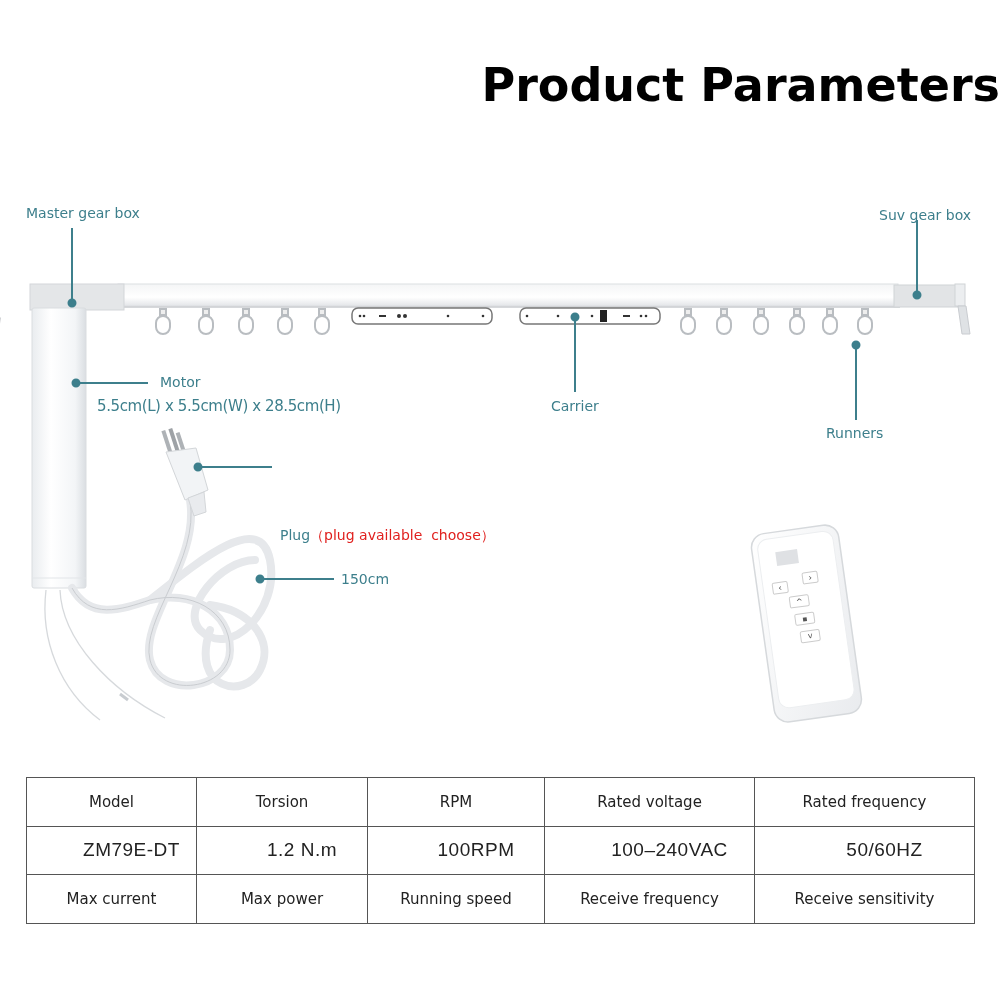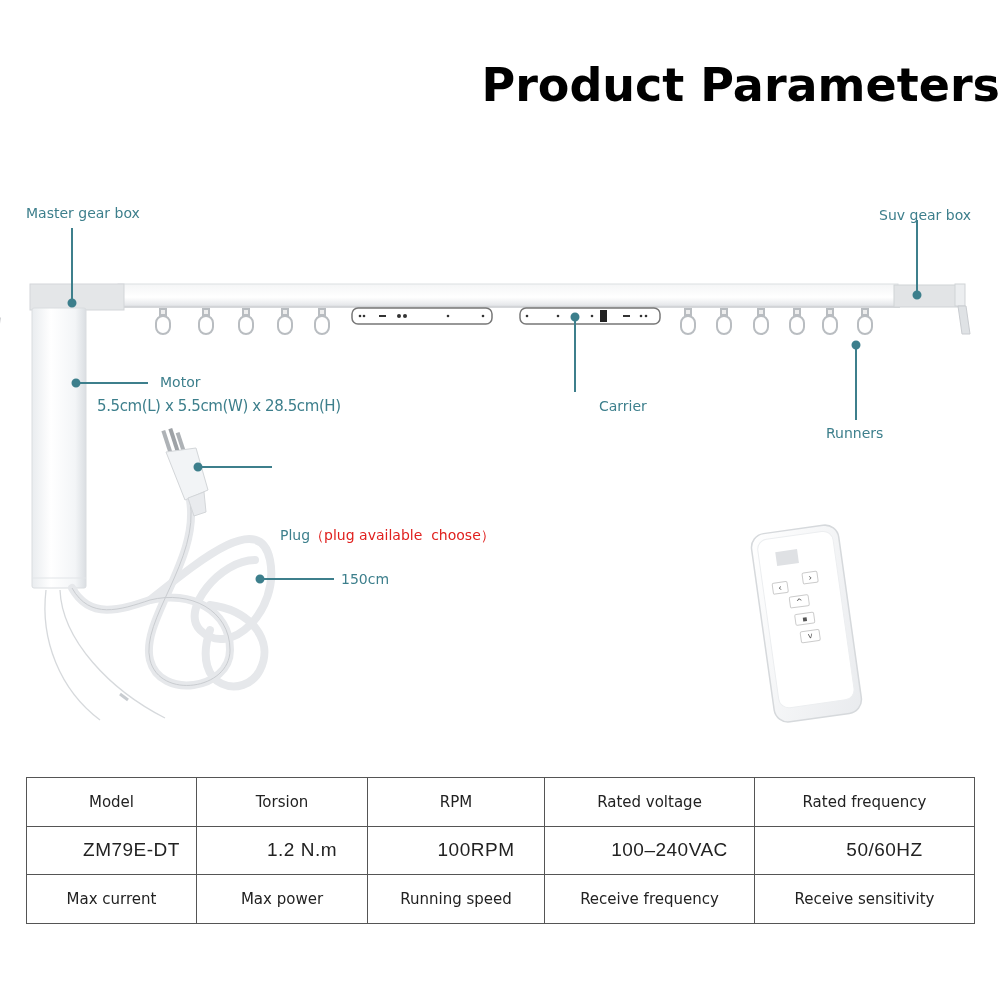--- a/index.html
+++ b/index.html
@@ -205,21 +205,21 @@
     <div style="position:absolute; left:46px; top:44px; width:16px; height:12px; border:1px solid #ccc; border-radius:2px; background:#fff; font-size:9px; line-height:10px; text-align:center; color:#555;"><span>›</span></div>
     <div style="position:absolute; left:30px; top:66px; width:20px; height:12px; border:1px solid #ccc; border-radius:2px; background:#fff; font-size:8px; line-height:11px; text-align:center; color:#555;"><span>^</span></div>
     <div style="position:absolute; left:33px; top:84px; width:20px; height:12px; border:1px solid #ccc; border-radius:2px; background:#fff; font-size:5px; line-height:11px; text-align:center; color:#555;"><span>■</span></div>
     <div style="position:absolute; left:36px; top:102px; width:20px; height:12px; border:1px solid #ccc; border-radius:2px; background:#fff; font-size:8px; line-height:9px; text-align:center; color:#555;"><span>v</span></div>
   </div>
 
   <div class="label l15" style="left:26px; top:205px;">Master gear box</div>
   <div class="label l15" style="left:871px; top:207px;margin-left:8px;">Suv gear box</div>
   <div class="label l15" style="left:160px; top:374px;">Motor</div>
   <div class="label small" style="left:97px; top:397px;">5.5cm(L) x 5.5cm(W) x 28.5cm(H)</div>
-  <div class="label l15" style="left:551px; top:398px;margin-left:48px;">Carrier</div>
+  <div class="label l15" style="left:551px; top:398px;">Carrier</div>
   <div class="label l15" style="left:826px; top:425px;">Runners</div>
   <div class="label l15" style="left:280px; top:482px;margin-top:45px;">
     <span>Plug</span><span class="red">（</span><span class="red" style="white-space:pre;">plug available  choose</span><span class="red">）</span>
   </div>
   <div class="label l15" style="left:341px; top:571px;">150cm</div>
 </div>
 
 <table class="spec-table">
   <colgroup>
     <col style="width:170px">

